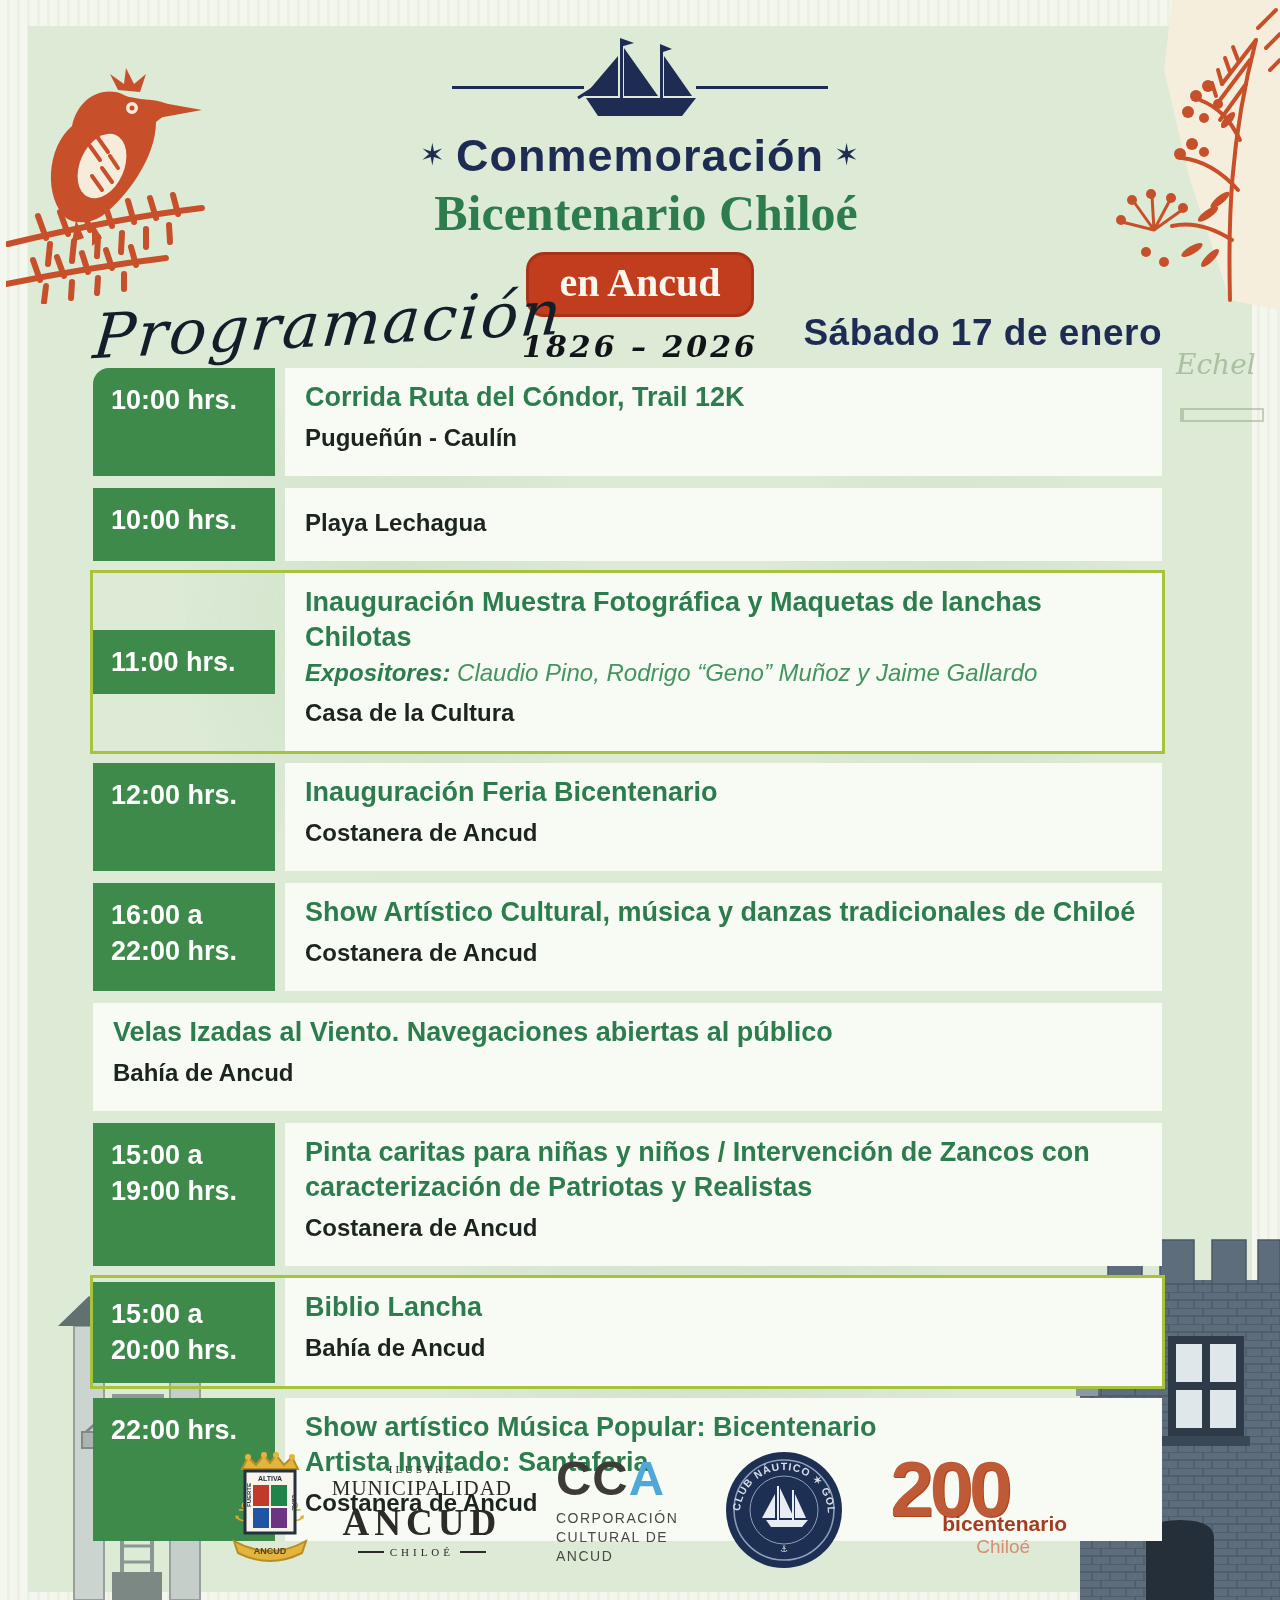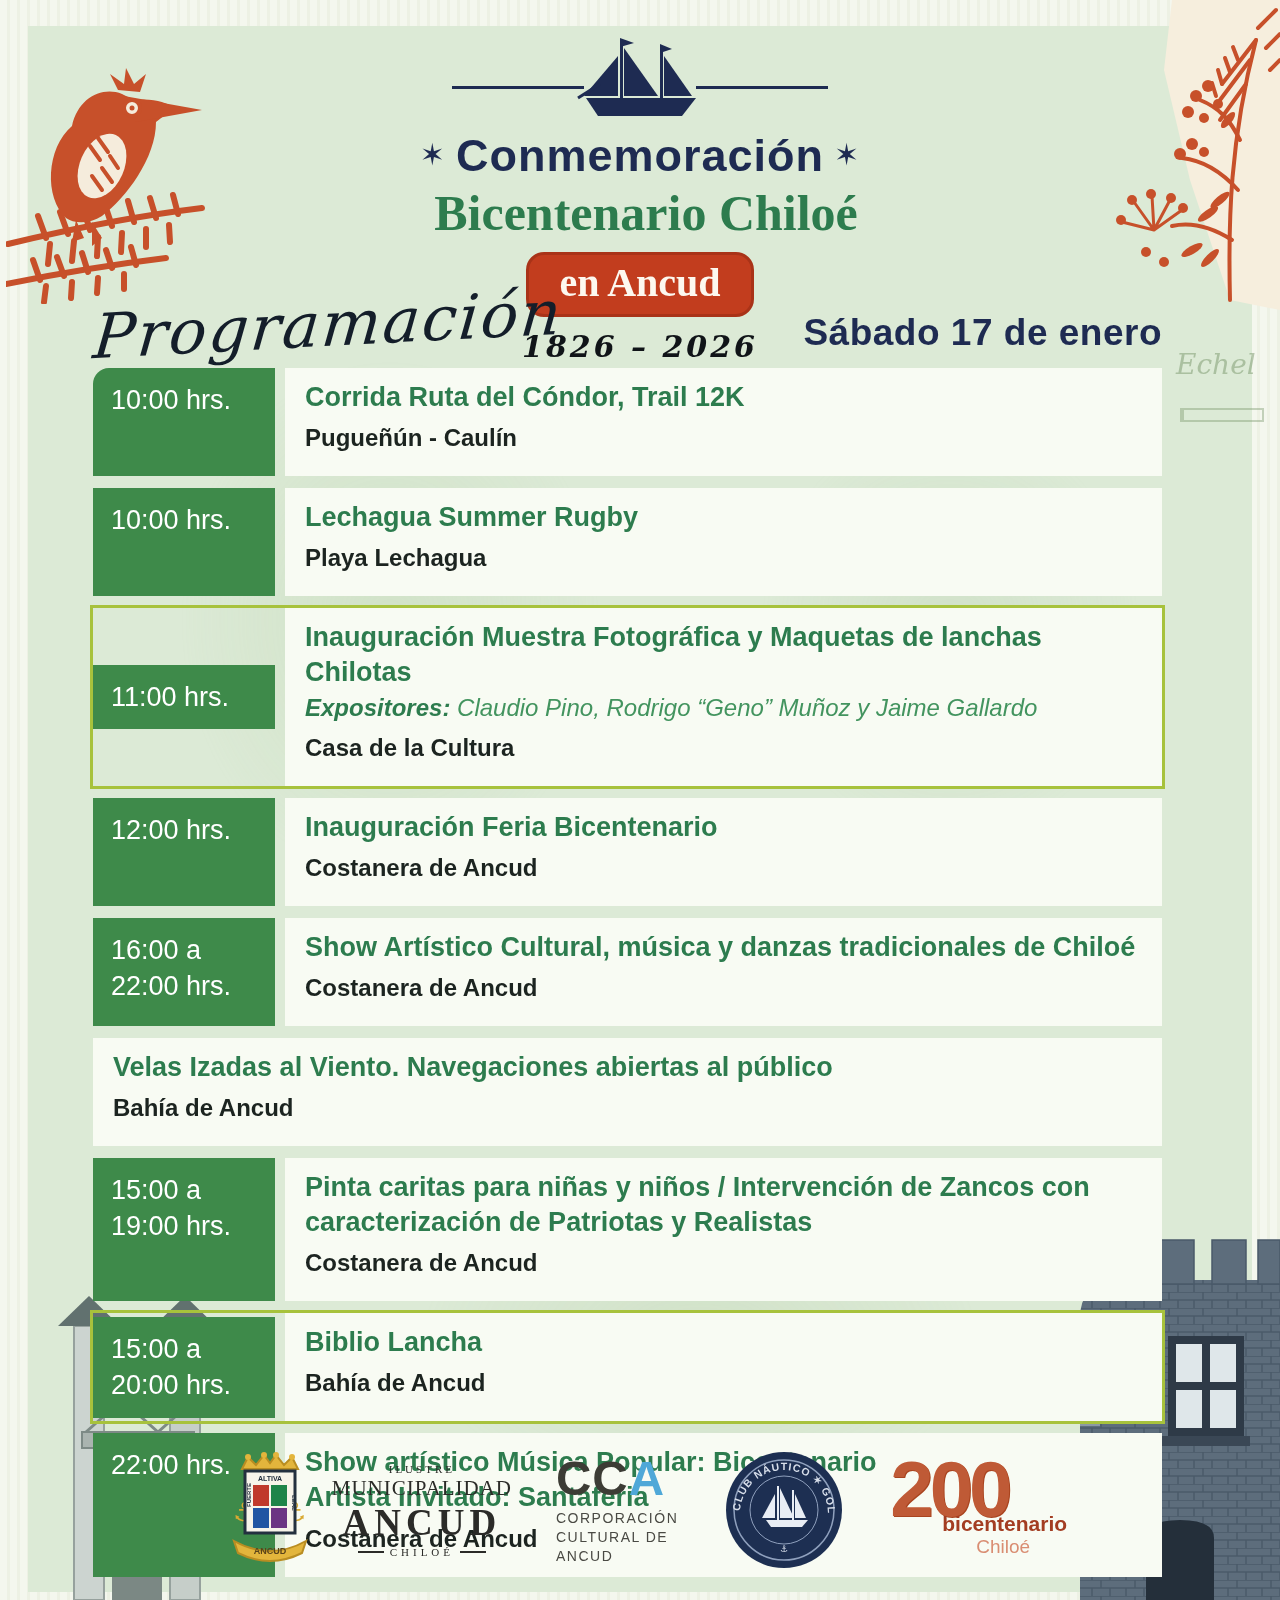--- a/index.html
+++ b/index.html
@@ -35,21 +35,21 @@
   .years{margin-top:12px; font-family:"DejaVu Serif", serif; font-style:italic; font-weight:700; font-size:30px; letter-spacing:3px; color:#101418;}
 
   
   .script-title{position:absolute; left:95px; top:288px; z-index:5; font-family:"DejaVu Serif", serif; font-style:italic; font-size:62px; color:#141e2a; transform:skewX(-8deg) rotate(-3deg); letter-spacing:2px;}
   .date{position:absolute; right:118px; top:312px; z-index:5; font-size:37px; font-weight:800; color:var(--navy,#1e2b52); letter-spacing:.5px;}
 
   
   .schedule{position:absolute; left:93px; top:368px; width:1069px; z-index:5;}
   .row{display:flex; gap:10px; margin-bottom:12px; box-sizing:border-box;}
   .row.highlighted{outline:3px solid var(--lime,#a7c23c); outline-offset:0px;align-items:center;}
-  .time{flex:0 0 182px; box-sizing:border-box; background:var(--green-dark,#3e8a4a); color:#fff; font-weight:400; font-size:27px; line-height:1.35; padding:14px 14px 14px 18px;}
+  .time{flex:0 0 182px; box-sizing:border-box; background:var(--green-dark,#3e8a4a); color:#fff; font-weight:700; font-size:27px; line-height:1.35; padding:14px 14px 14px 18px;}
   .row-first .time{border-top-left-radius:16px;}
   .card{flex:1; box-sizing:border-box; background:var(--card,#f8fbf3); padding:12px 20px 24px;}
   .etitle{font-size:27px; font-weight:800; color:var(--green-title,#2d7c4e); line-height:1.3;}
   .edetail{font-size:24px; font-style:italic; color:#43945f; line-height:1.35; margin-top:2px;}
   .edetail .dlabel{font-weight:800; color:#2d7c4e;}
   .eloc{font-size:24px; font-weight:800; color:#1c2420; margin-top:9px;}
 
   
   .deco{position:absolute; z-index:2;}
   .deco-tl{left:6px; top:38px;}
@@ -265,21 +265,20 @@
       <div class="time">10:00 hrs.</div>
       <div class="card">
         <div class="etitle t1">Corrida Ruta del Cóndor, Trail 12K</div>
 
         <div class="eloc">Pugueñún - Caulín</div>
       </div>
     </div>
       <div class="row">
       <div class="time">10:00 hrs.</div>
       <div class="card">
-        <div class="etitle t1">Lechagua Summer Rugby</div>
 
         <div class="eloc">Playa Lechagua</div>
       </div>
     </div>
       <div class="row highlighted">
       <div class="time">11:00 hrs.</div>
       <div class="card">
         <div class="etitle t1">Inauguración Muestra Fotográfica y Maquetas de lanchas Chilotas</div>
 
         <div class="edetail">

